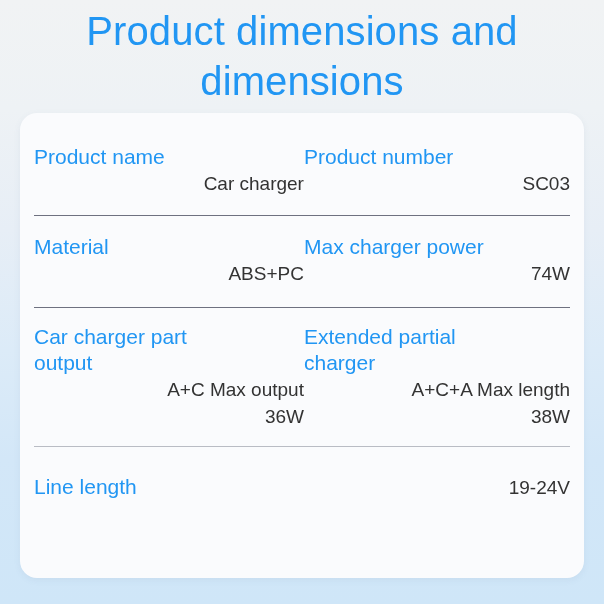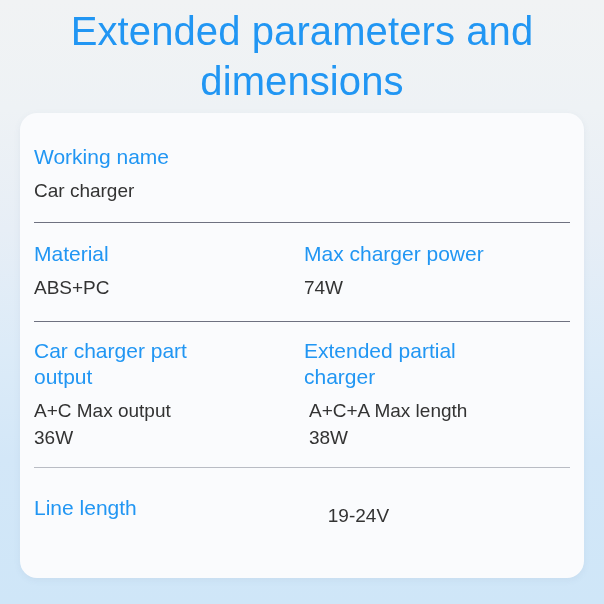--- a/index.html
+++ b/index.html
@@ -97,41 +97,45 @@
     line-height: 26px;
     font-weight: 400;
     white-space: pre-line;
   }
 
   .spec-value {
     color: #333333;
     font-size: 19px;
     line-height: 27px;
     font-weight: 400;
-    margin-top: 7px;
     white-space: pre-line;
+    text-align: right;
   }
   .spec-cell.col-b .spec-value { padding-left: 5px; }
   .spec-cell.col-b .spec-value.flush { padding-left: 0px; }
 </style>
 </head>
 <body>
 
 <div class="page">
 
-  <div class="page-title">Extended parameters and
+  <div class="page-title">Product dimensions and
 dimensions</div>
 
   <div class="spec-card">
     <div class="spec-rows">
 
       <div class="spec-row r0">
         <div class="spec-cell col-a">
-          <div class="spec-label">Working name</div>
+          <div class="spec-label">Product name</div>
           <div class="spec-value">Car charger</div>
+        </div>
+        <div class="spec-cell col-b">
+          <div class="spec-label">Product number</div>
+          <div class="spec-value flush">SC03</div>
         </div>
       </div>
       <div class="row-divider"></div>
 
       <div class="spec-row r1">
         <div class="spec-cell col-a">
           <div class="spec-label">Material</div>
           <div class="spec-value">ABS+PC</div>
         </div>
         <div class="spec-cell col-b">

